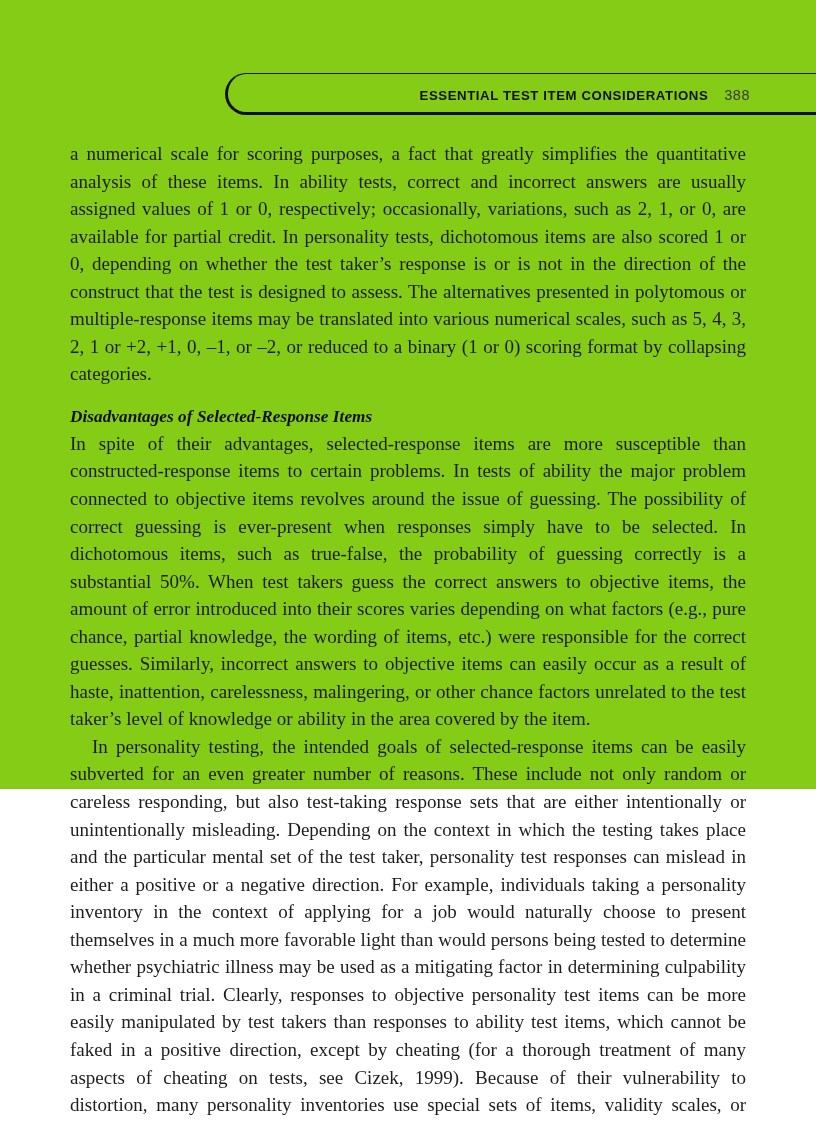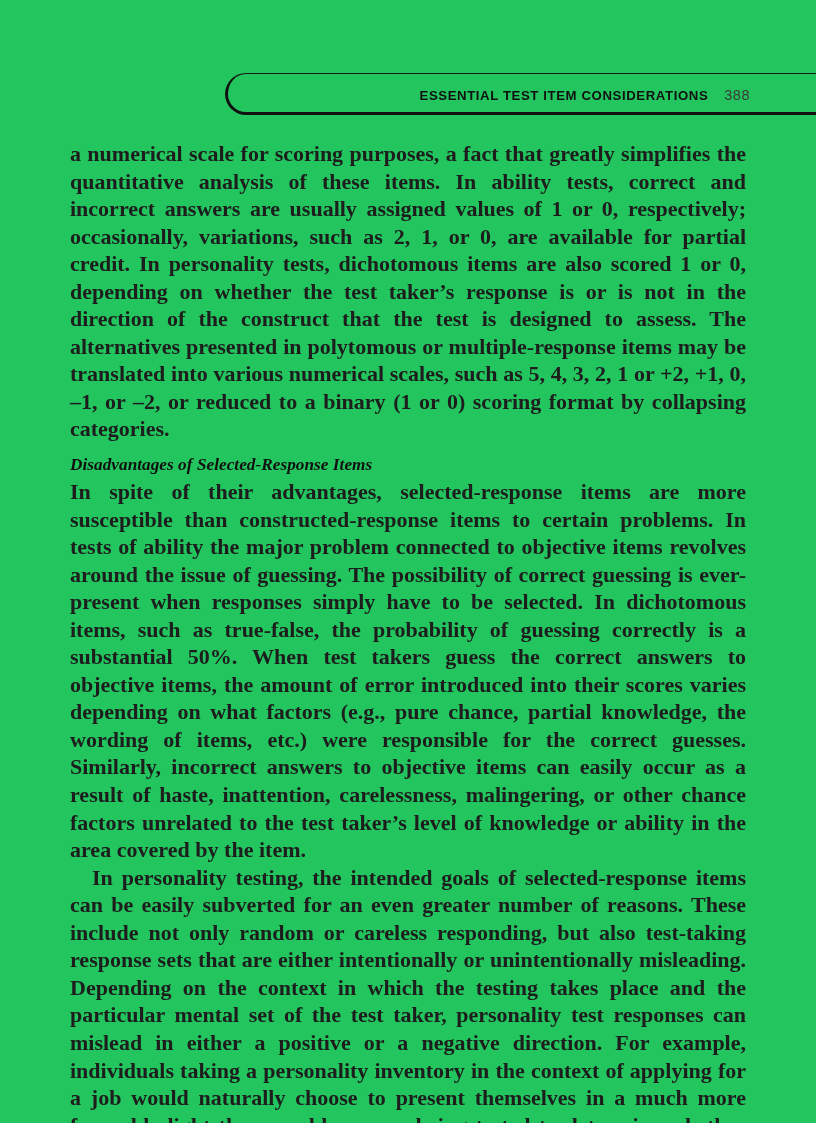--- a/index.html
+++ b/index.html
@@ -12,22 +12,22 @@
     background: #ffffff;
     font-family: "Liberation Serif", "DejaVu Serif", serif;
     color: #1b1b1b;
     overflow: hidden;
     position: relative;
   }
 
   .page {
     position: relative;
     width: 816px;
-    height: 1123px;
-    background: #22c55e;
+    height: 789px;
+    background: #84cc16;
   }
 
   
   .running-head {
     position: absolute;
     left: 225px;
     top: 73px;
     right: -6px;
     height: 42px;
     border-top: 1px solid #1a1a1a;
@@ -68,36 +68,35 @@
     position: absolute;
     left: 70px;
     top: 140px;
     width: 676px;
   }
 
   .para {
     margin: 0;
     text-align: justify;
     text-justify: inter-word;
-    font-size: 22px;
+    font-size: 19px;
     line-height: 27.55px;
     color: #1d1d1d;
     hyphens: none;
     word-spacing: 0.1px;
-    font-weight: bold;
   }
   .para.cont {
     text-indent: 0;
   }
   .para.indented {
     text-indent: 22px;
   }
 
   .section-heading {
-    margin: 9px 0 0 0;
+    margin: 16px 0 0 0;
     font-size: 17.2px;
     line-height: 26px;
     font-weight: 700;
     font-style: italic;
     color: #101010;
     letter-spacing: 0.05px;
   }
 </style>
 </head>
 <body>

